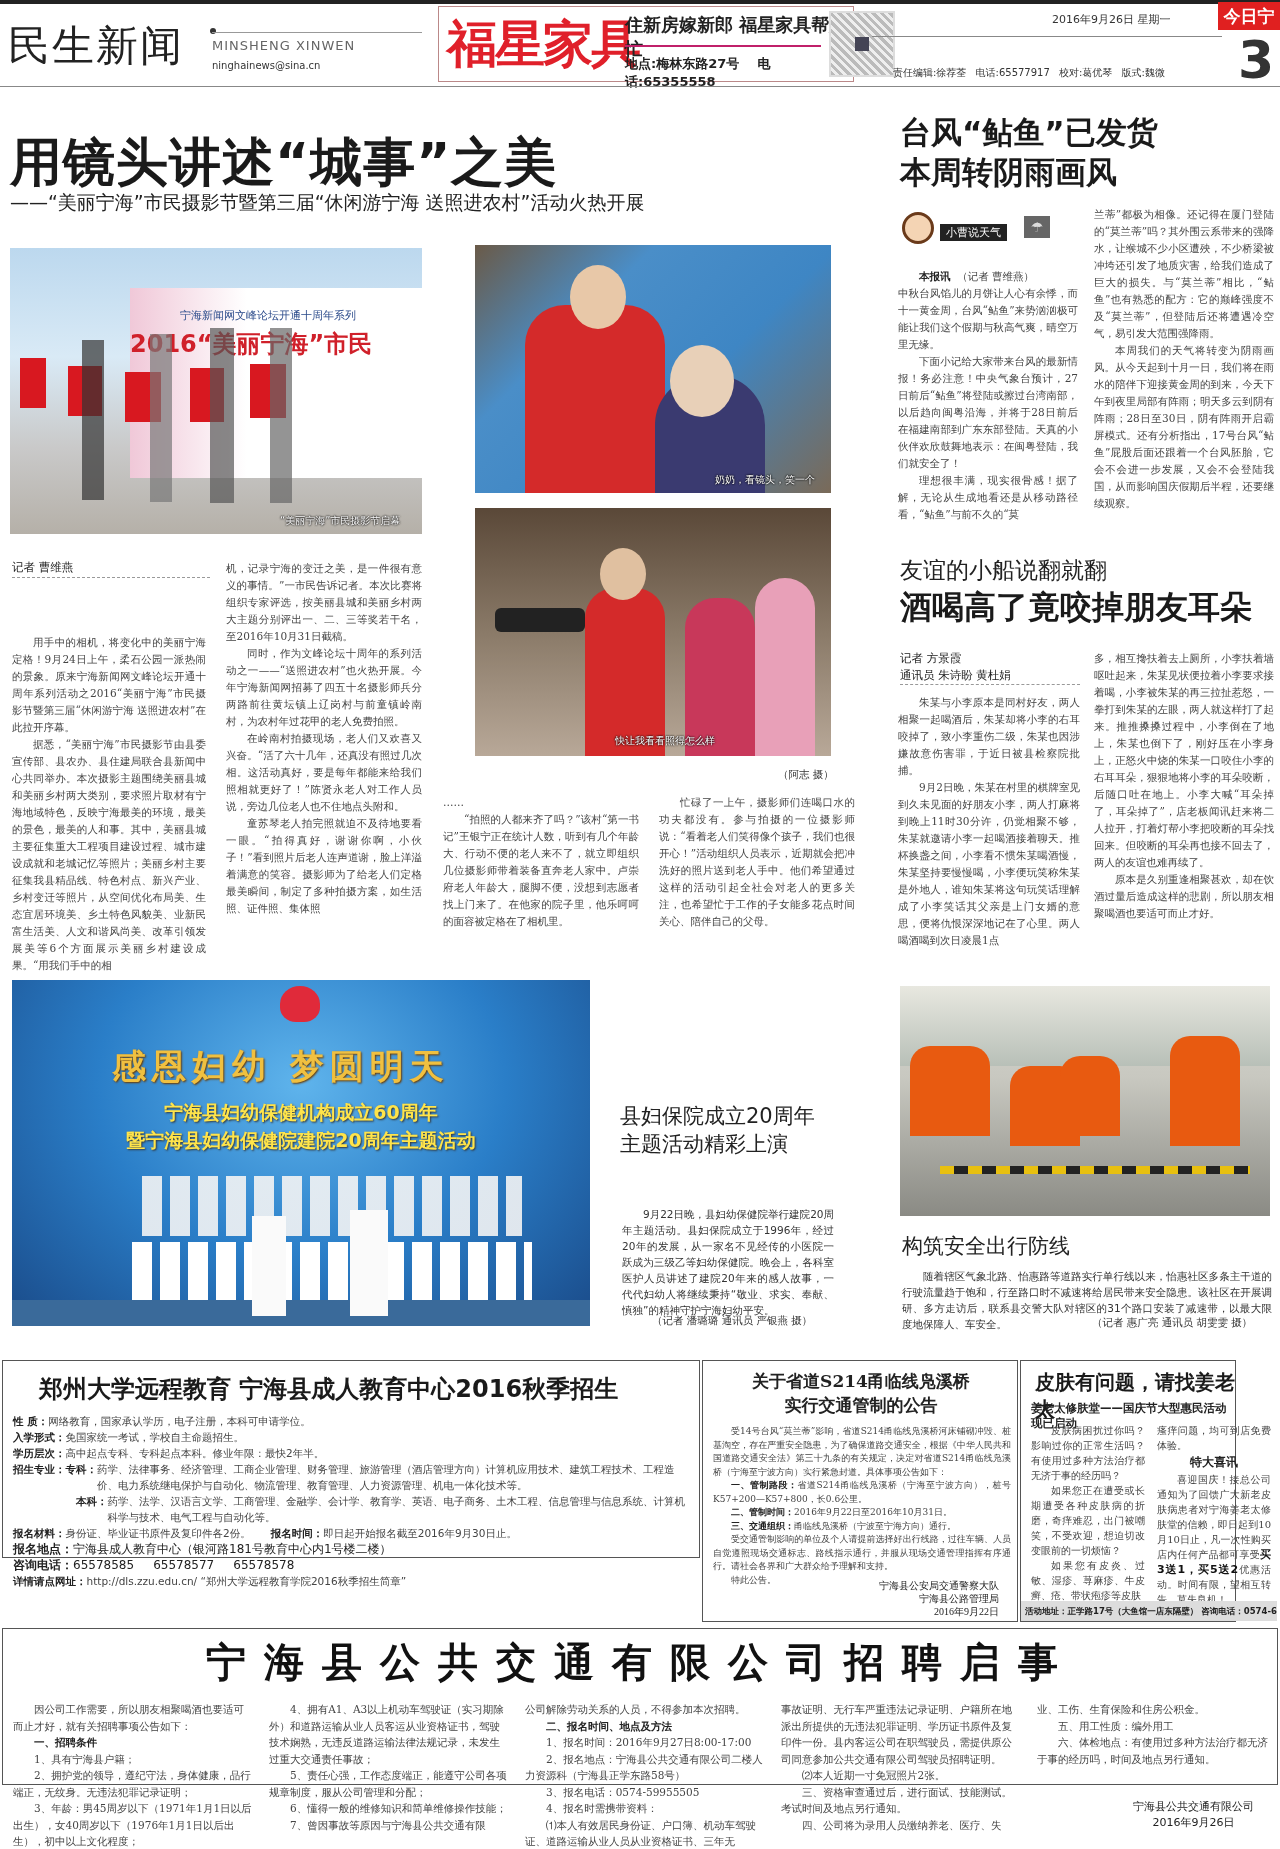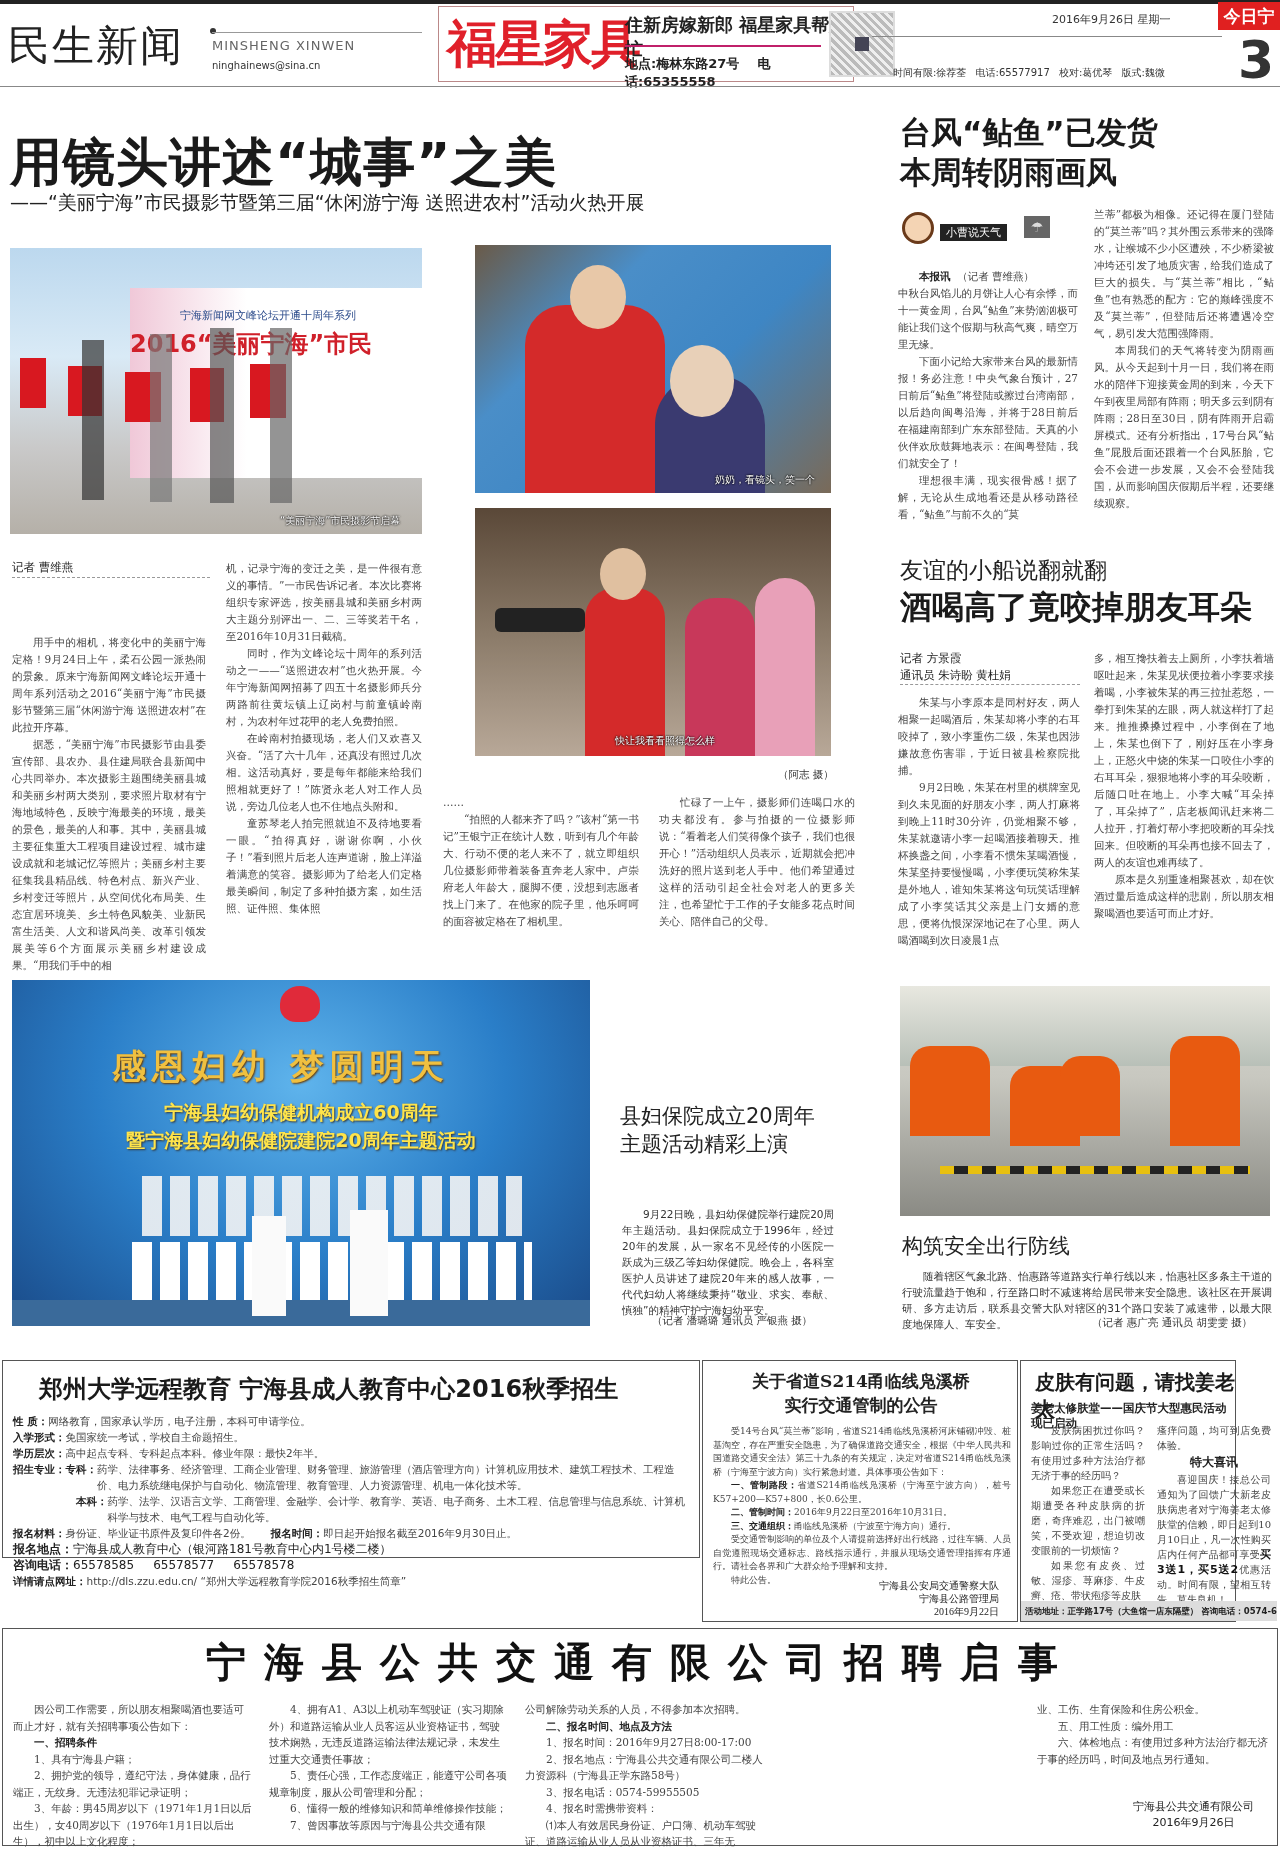--- a/index.html
+++ b/index.html
@@ -51,21 +51,21 @@
   <div class="abs ad-redline"></div>
   <div class="abs ad-addr"><span>地点:梅林东路27号</span>&nbsp;&nbsp;&nbsp;&nbsp;<span>电话:65355558</span></div>
   <div class="abs ad-qr">
       <div class="abs ad-qr-center"></div>
     </div>
 </div>
 
 <div class="abs date">2016年9月26日 星期一</div>
 <div class="abs logo">今日宁海</div>
 <div class="abs hdr-rule"></div>
-<div class="abs editors">时间有限:徐荐荃   电话:65577917   校对:葛优琴   版式:魏微</div>
+<div class="abs editors">责任编辑:徐荐荃   电话:65577917   校对:葛优琴   版式:魏微</div>
 <div class="abs pageno">3</div>
 <div class="abs hdr-line"></div>
 
 <div class="abs headline" style="left:10px;top:128px;font-size:52px;letter-spacing:1px;">用镜头讲述“城事”之美</div>
 <div class="abs subhead" style="left:10px;top:190px;font-size:19px;">——“美丽宁海”市民摄影节暨第三届“休闲游宁海  送照进农村”活动火热开展</div>
 
 <div class="abs photo" style="left:10px;top:248px;width:412px;height:286px;background:linear-gradient(180deg,#bcd8ee 0%,#d9eaf6 38%,#c9c9c9 70%,#b5b0a8 100%);">
   <div class="abs" style="left:120px;top:40px;width:292px;height:190px;background:linear-gradient(90deg,#f0c8d8,#fff 40%);"></div>
   <div class="abs" style="left:170px;top:60px;font-size:11px;color:#2a4a8a;font-family:'DejaVu Sans',sans-serif;">宁海新闻网文峰论坛开通十周年系列</div>
   <div class="abs" style="left:120px;top:80px;font-size:24px;color:#d0202a;font-weight:bold;font-family:'DejaVu Sans',sans-serif;">2016“美丽宁海”市民</div>
@@ -232,21 +232,21 @@
       <p style="text-indent:2em">如果您有皮炎、过敏、湿疹、荨麻疹、牛皮癣、疮、带状疱疹等皮肤</p>
   </div>
   <div class="abs" style="left:136px;top:62px;width:114px;font-size:10px;line-height:15px;color:#444;text-align:justify;">
     <div>瘙痒问题，均可到店免费体验。</div>
     <div class="sans" style="text-align:center;font-weight:bold;font-size:12px;color:#222;margin:2px 0;">特大喜讯</div>
     <p style="text-indent:2em"><span>喜迎国庆！接总公司通知为了回馈广大新老皮肤病患者对宁海姜老太修肤堂的信赖，即日起到10月10日止，凡一次性购买店内任何产品都可享受</span><b class="sans" style="color:#111;font-size:11px">买3送1，买5送2</b><span>优惠活动。时间有限，望相互转告，莫失良机！</span></p>
   </div>
   <div class="abs sans" style="left:0;bottom:0;width:256px;height:20px;background:#ddd;font-size:8.5px;line-height:20px;padding-left:4px;color:#222;font-weight:bold;white-space:nowrap;overflow:hidden;">活动地址：正学路17号（大鱼馆一店东隔壁）  咨询电话：0574-65207388</div>
 </div>
 
-<div class="abs box" style="left:2px;top:1628px;width:1276px;height:218px;">
+<div class="abs box" style="left:2px;top:1628px;width:1276px;height:157px;">
   <div class="abs" style="left:0;width:1276px;top:6px;text-align:center;font-size:40px;font-weight:bold;letter-spacing:18px;color:#111;font-family:'DejaVu Serif',serif;">宁海县公共交通有限公司招聘启事</div>
   <div class="abs" style="left:10px;top:72px;width:240px;font-size:10.5px;line-height:16.5px;color:#444;">
     <p style="text-indent:2em">因公司工作需要，所以朋友相聚喝酒也要适可而止才好，就有关招聘事项公告如下：</p>
     <p style="text-indent:2em;font-weight:bold;color:#222" class="sans">一、招聘条件</p>
     <p style="text-indent:2em">1、具有宁海县户籍；</p>
     <p style="text-indent:2em">2、拥护党的领导，遵纪守法，身体健康，品行端正，无纹身。无违法犯罪记录证明；</p>
     <p style="text-indent:2em">3、年龄：男45周岁以下（1971年1月1日以后出生），女40周岁以下（1976年1月1日以后出生），初中以上文化程度；</p>
   </div>
   <div class="abs" style="left:266px;top:72px;width:240px;font-size:10.5px;line-height:16.5px;color:#444;">
     <p style="text-indent:2em">4、拥有A1、A3以上机动车驾驶证（实习期除外）和道路运输从业人员客运从业资格证书，驾驶技术娴熟，无违反道路运输法律法规记录，未发生过重大交通责任事故；</p>
@@ -256,20 +256,26 @@
   </div>
   <div class="abs" style="left:522px;top:72px;width:240px;font-size:10.5px;line-height:16.5px;color:#444;">
     <div>公司解除劳动关系的人员，不得参加本次招聘。</div>
     <p style="text-indent:2em;font-weight:bold;color:#222" class="sans">二、报名时间、地点及方法</p>
     <p style="text-indent:2em">1、报名时间：2016年9月27日8:00-17:00</p>
     <p style="text-indent:2em">2、报名地点：宁海县公共交通有限公司二楼人力资源科（宁海县正学东路58号）</p>
     <p style="text-indent:2em">3、报名电话：0574-59955505</p>
     <p style="text-indent:2em">4、报名时需携带资料：</p>
     <p style="text-indent:2em">⑴本人有效居民身份证、户口簿、机动车驾驶证、道路运输从业人员从业资格证书、三年无</p>
   </div>
+  <div class="abs" style="left:778px;top:72px;width:240px;font-size:10.5px;line-height:16.5px;color:#444;">
+    <div>事故证明、无行车严重违法记录证明、户籍所在地派出所提供的无违法犯罪证明、学历证书原件及复印件一份。县内客运公司在职驾驶员，需提供原公司同意参加公共交通有限公司驾驶员招聘证明。</div>
+    <p style="text-indent:2em">⑵本人近期一寸免冠照片2张。</p>
+    <p style="text-indent:2em">三、资格审查通过后，进行面试、技能测试。考试时间及地点另行通知。</p>
+    <p style="text-indent:2em">四、公司将为录用人员缴纳养老、医疗、失</p>
+  </div>
   <div class="abs" style="left:1034px;top:72px;width:236px;font-size:10.5px;line-height:16.5px;color:#444;">
     <div>业、工伤、生育保险和住房公积金。</div>
     <p style="text-indent:2em">五、用工性质：编外用工</p>
     <p style="text-indent:2em">六、体检地点：有使用过多种方法治疗都无济于事的经历吗，时间及地点另行通知。</p>
   </div>
   <div class="abs sans" style="left:1130px;top:170px;text-align:center;font-size:11px;line-height:16px;color:#222;">
     <div>宁海县公共交通有限公司</div>
       <div>2016年9月26日</div>
   </div>
 </div>

